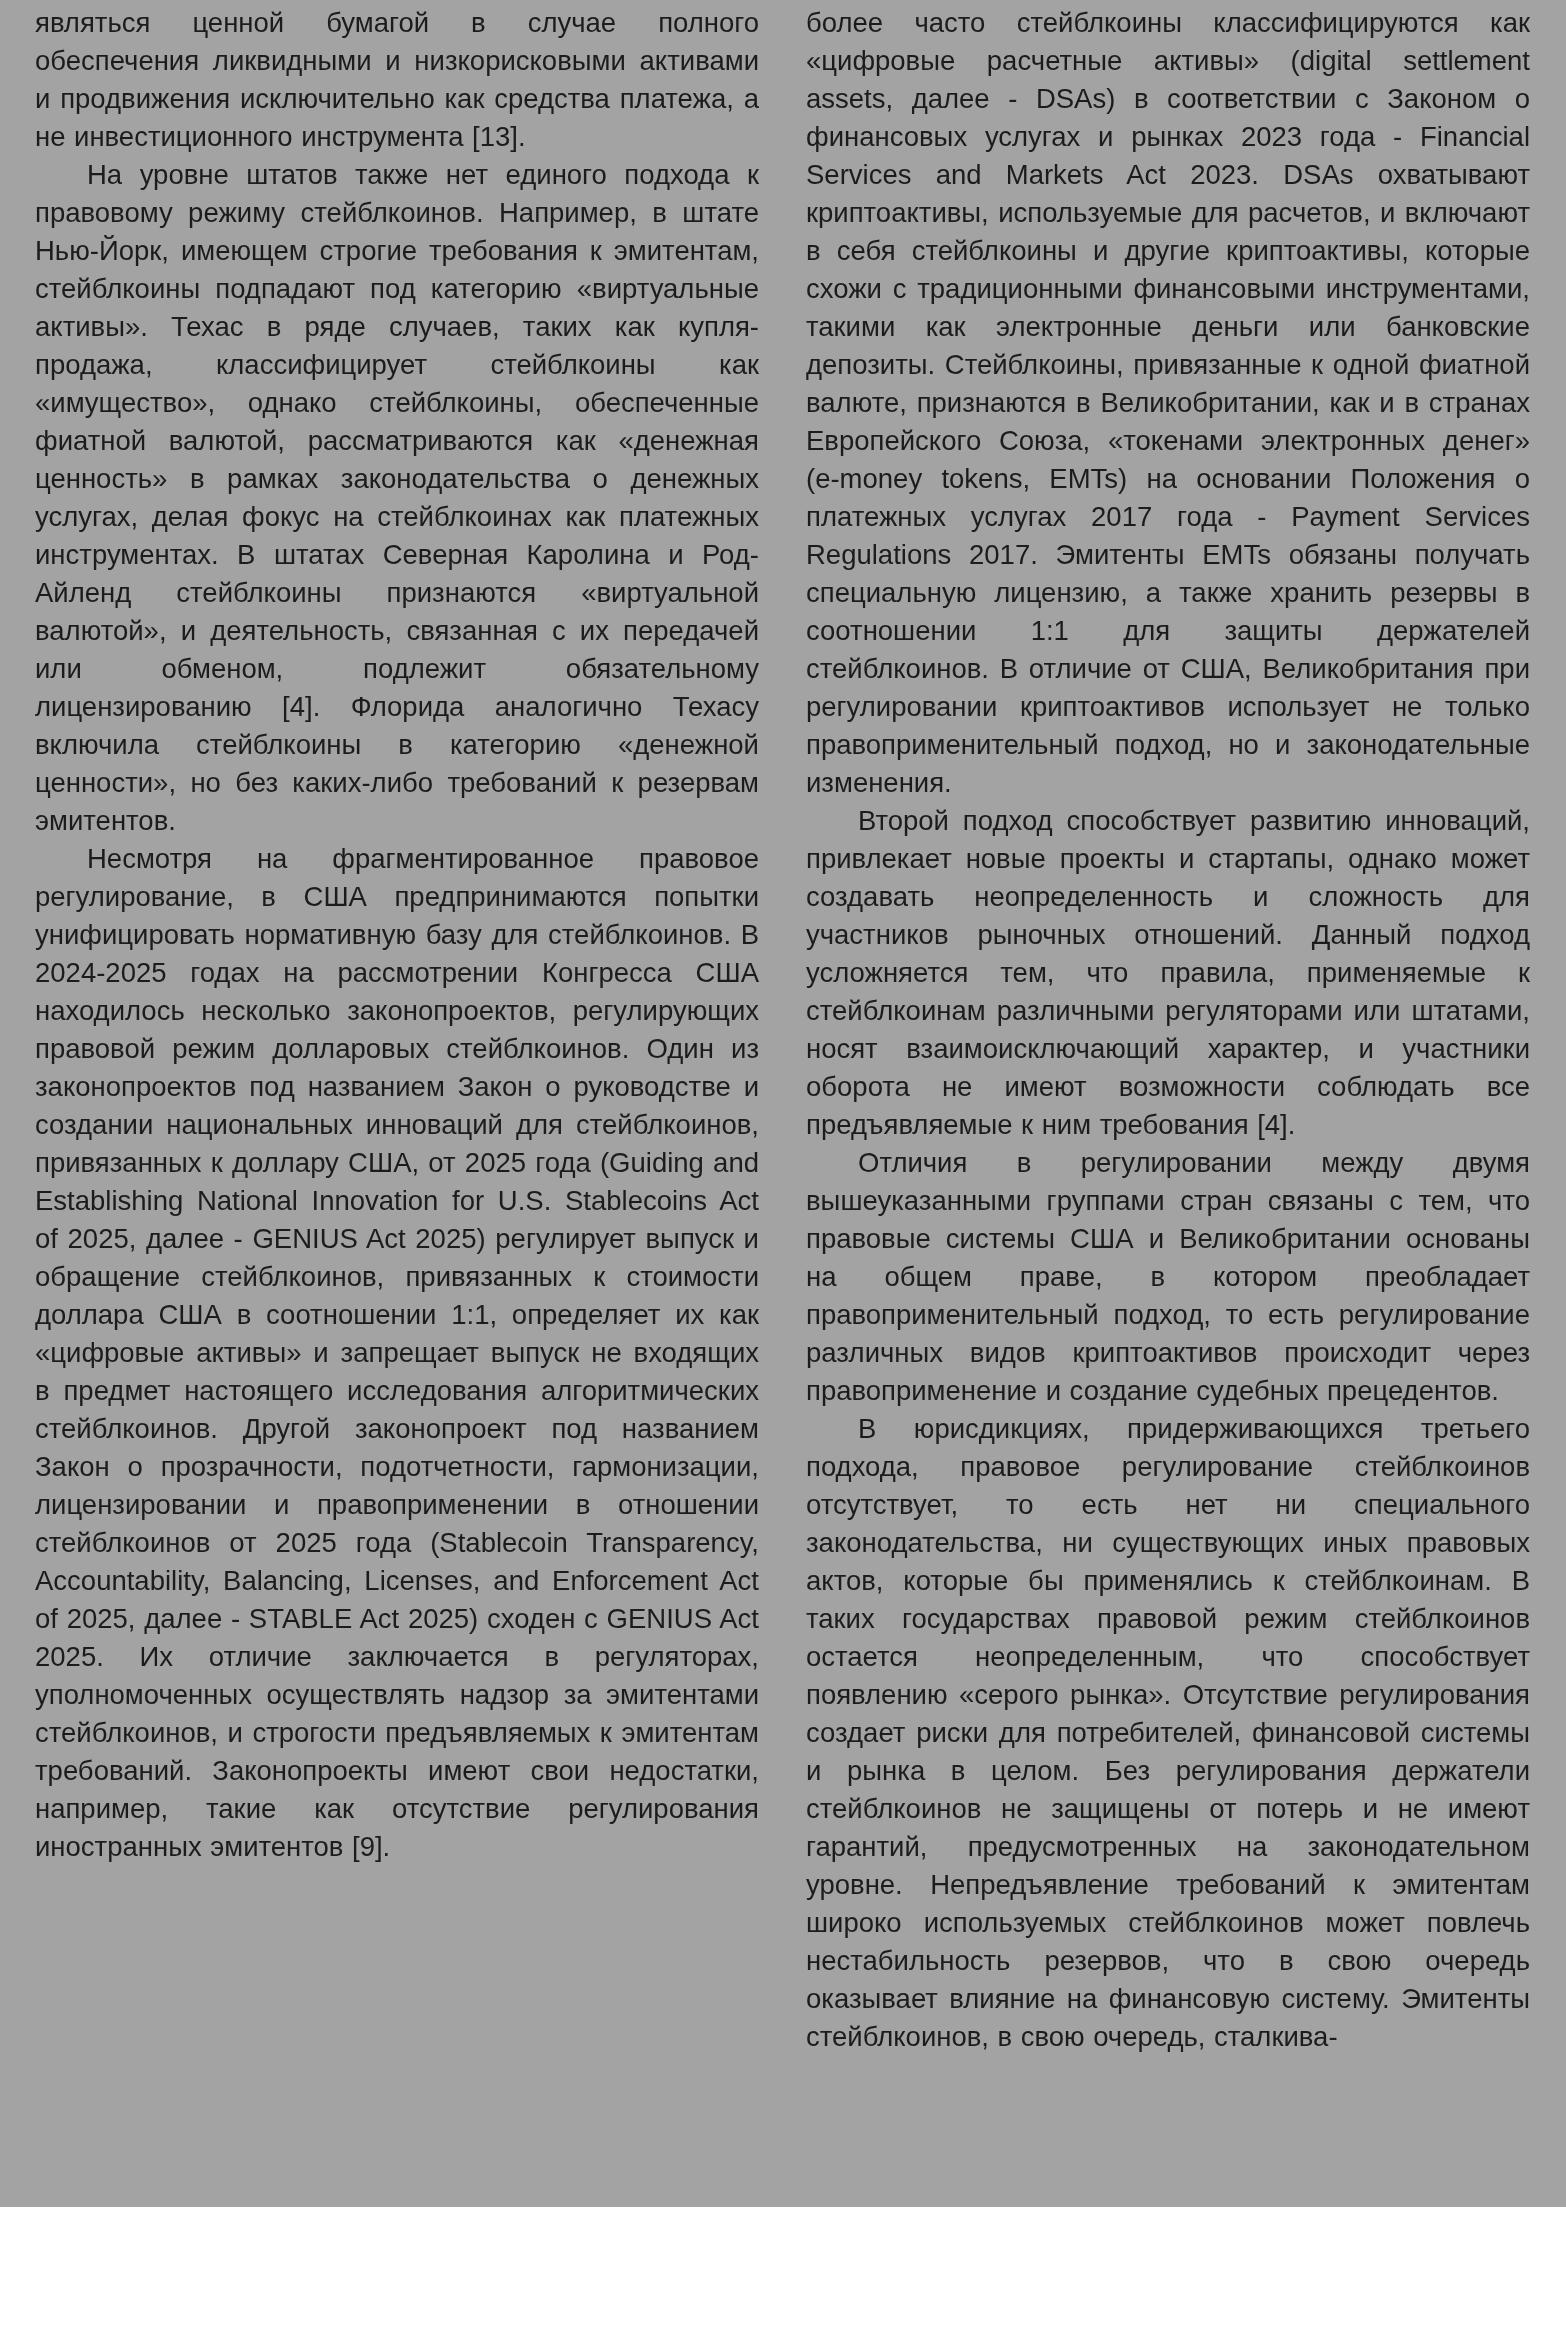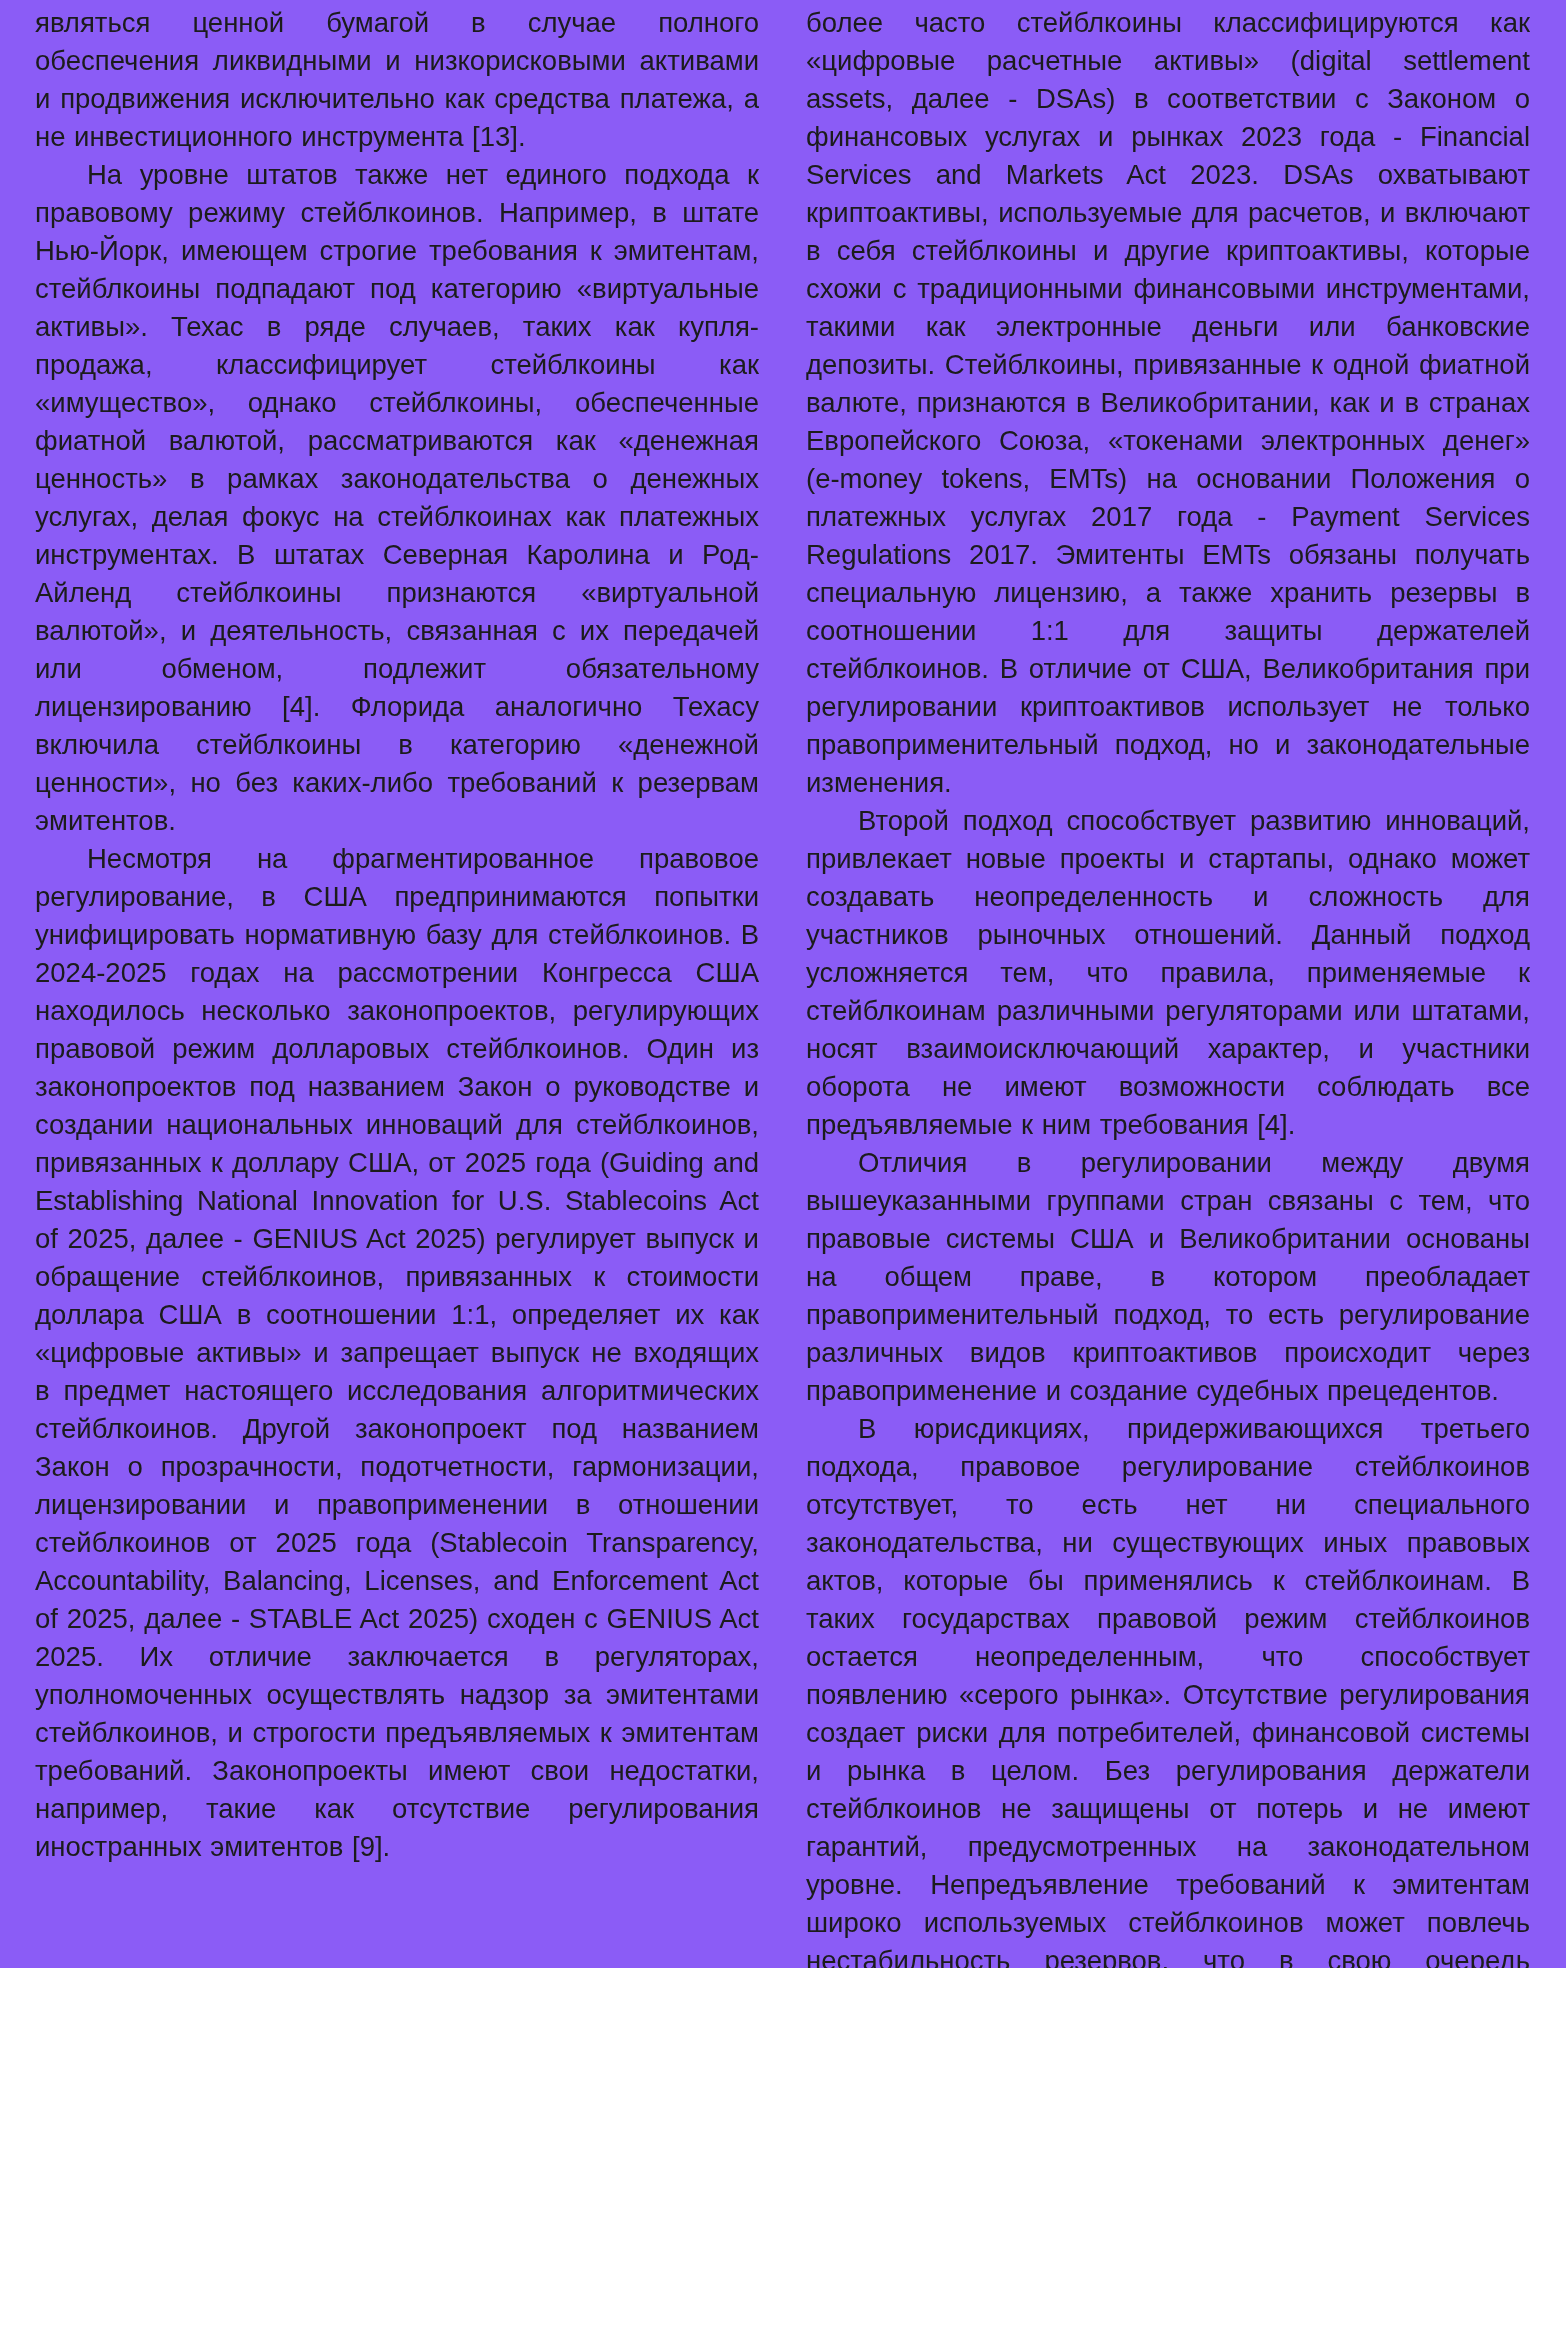--- a/index.html
+++ b/index.html
@@ -4,22 +4,22 @@
 <style>
   * { margin: 0; padding: 0; box-sizing: border-box; }
   html, body {
     width: 1566px;
     background: #ffffff;
     font-family: "Liberation Sans", "DejaVu Sans", sans-serif;
   }
   .page {
     position: relative;
     width: 1566px;
-    height: 1968px;
-    background: #8b5cf6;
+    height: 2207px;
+    background: #a3a3a3;
     overflow: hidden;
   }
   .content {
     position: absolute;
     top: 3.7px;
     left: 35px;
     right: 35px;
     display: flex;
     gap: 47px;
   }

